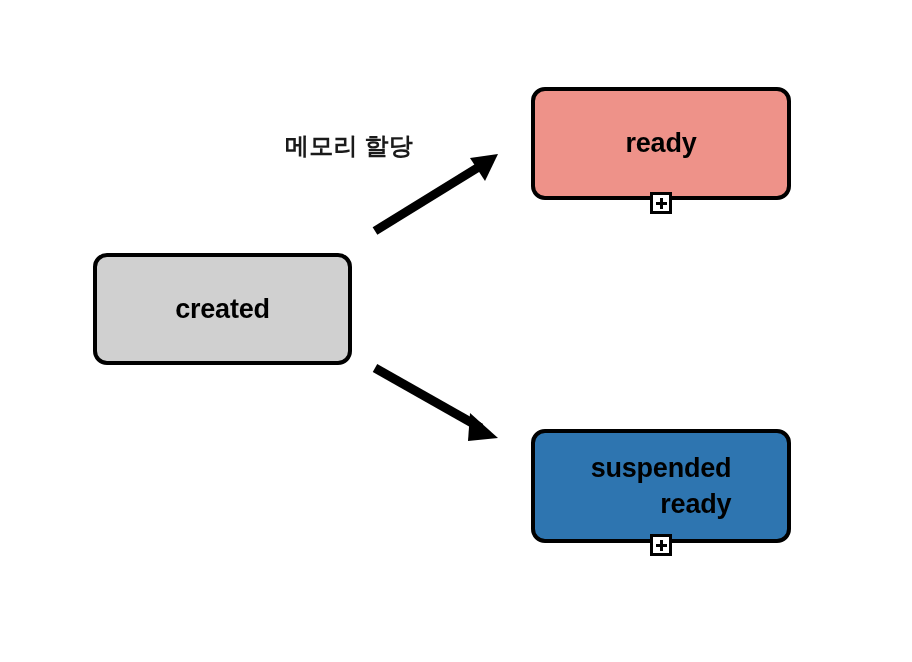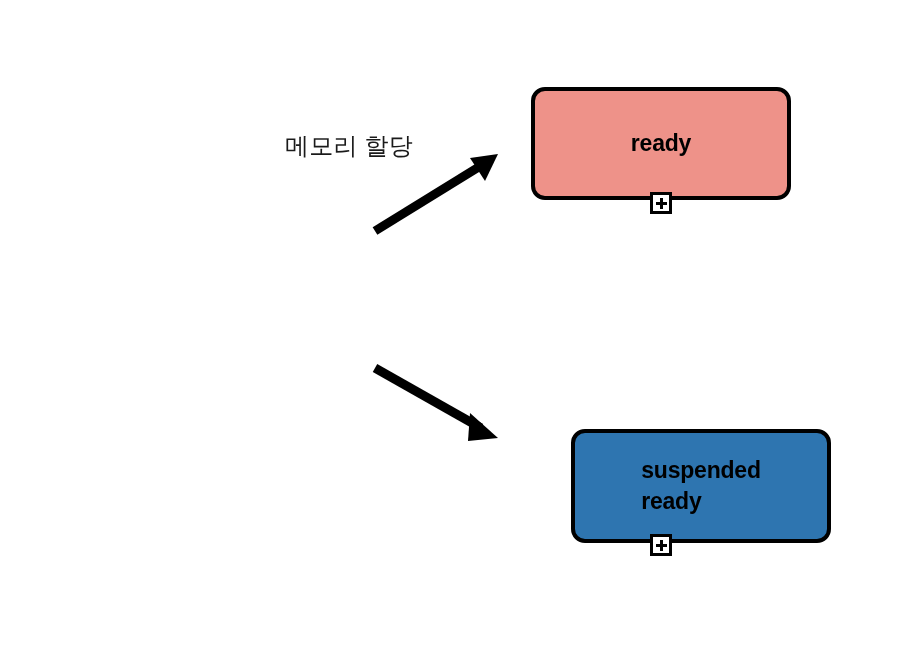--- a/index.html
+++ b/index.html
@@ -21,23 +21,23 @@
 
   
   .node {
     position: absolute;
     box-sizing: border-box;
     border: 4px solid #000000;
     border-radius: 14px;
     display: flex;
     align-items: center;
     justify-content: center;
-    text-align: left;
+    text-align: right;
     font-weight: bold;
-    font-size: 23px;
+    font-size: 27px;
     color: #000000;
     line-height: 1.35;
     letter-spacing: -0.2px;
   }
 
   .node-label {
     display: block;
     white-space: pre-line;
     padding: 0 8px;
   }
@@ -57,21 +57,20 @@
     height: 113px;
     background: #ee9289;
   }
 
   #node-suspended-ready {
     left: 531px;
     top: 429px;
     width: 260px;
     height: 114px;
     background: #2e75b0;
-    margin-left: 40px;
   }
 
   
   .expand-box {
     position: absolute;
     width: 22px;
     height: 22px;
     box-sizing: border-box;
     background: #ffffff;
     border: 3px solid #000000;
@@ -112,21 +111,21 @@
     width: 912px;
     height: 662px;
     pointer-events: none;
     z-index: 2;
   }
 
   
   .edge-label {
     position: absolute;
     font-size: 24px;
-    font-weight: normal;
+    font-weight: bold;
     color: #1a1a1a;
     white-space: nowrap;
     letter-spacing: 0.2px;
   }
   #edge-label-alloc {
     left: 285px;
     top: 130px;
   }
   #edge-label-alloc-wait {
     left: 258px;
@@ -144,20 +143,23 @@
       <line x1="375" y1="231" x2="482" y2="165" stroke="#000000" stroke-width="9" stroke-linecap="butt"></line>
       <polygon points="498,154 470,158 485,181" fill="#000000"></polygon>
     </g>
 
     <g>
       <line x1="375" y1="368" x2="481" y2="428" stroke="#000000" stroke-width="9" stroke-linecap="butt"></line>
       <polygon points="498,438 470,413 468,441" fill="#000000"></polygon>
     </g>
   </svg>
 
+  <div class="node" id="node-created">
+    <span class="node-label">created</span>
+  </div>
 
   <div class="node" id="node-ready">
     <span class="node-label">ready</span>
   </div>
   <div class="expand-box" id="expand-ready">
     <span class="plus-h"></span>
     <span class="plus-v"></span>
   </div>
 
   <div class="node" id="node-suspended-ready">

